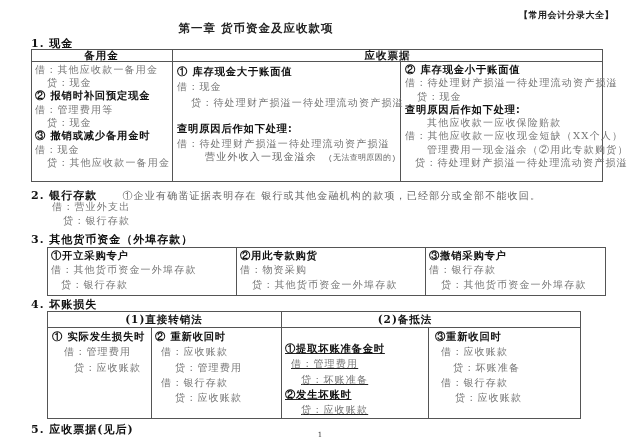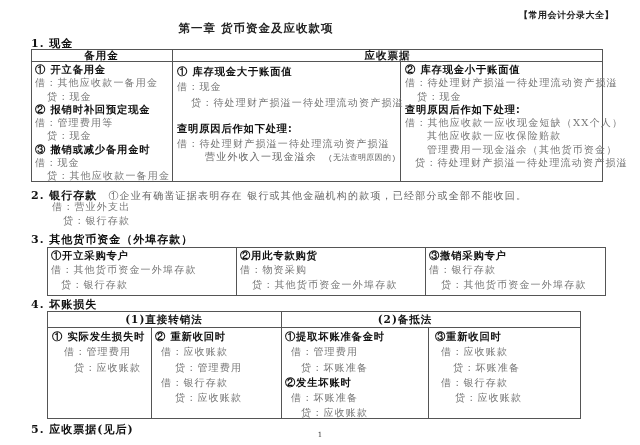--- a/index.html
+++ b/index.html
@@ -28,21 +28,20 @@
 <div class="abs sec" style="left:31px; top:36px;">1. 现金</div>
 
 <div class="box" style="left:31px; top:49px; width:572px; height:133px;"></div>
 <div class="hline" style="left:31px; top:61px; width:572px;"></div>
 <div class="vline" style="left:172px; top:49px; height:133px;"></div>
 <div class="vline" style="left:400px; top:61px; height:121px;"></div>
 <div class="colhead" style="left:31px; width:141px; top:49px;">备用金</div>
 <div class="colhead" style="left:172px; width:431px; top:49px;">应收票据</div>
 
 <div class="abs" style="left:35px; top:63px;">
-  <div class="head">① 开立备用金</div>
   <div class="line gray">借：其他应收款一备用金</div>
   <div class="line gray" style="padding-left:12px;">贷：现金</div>
   <div class="head">② 报销时补回预定现金</div>
   <div class="line gray">借：管理费用等</div>
   <div class="line gray" style="padding-left:12px;">贷：现金</div>
   <div class="head">③ 撤销或减少备用金时</div>
   <div class="line gray">借：现金</div>
   <div class="line gray" style="padding-left:12px;">贷：其他应收款一备用金</div>
 </div>
 
@@ -55,29 +54,29 @@
   <div class="line" style="padding-left:28px; color:#666;">
     <span>营业外收入一现金溢余</span><span class="small" style="margin-left:11px;font-family:Liberation Mono, monospace;">(无法查明原因的)</span>
   </div>
 </div>
 
 <div class="abs" style="left:405px; top:63px;">
   <div class="head">② 库存现金小于账面值</div>
   <div class="line gray">借：待处理财产损溢一待处理流动资产损溢</div>
   <div class="line gray" style="padding-left:12px;">贷：现金</div>
   <div class="head">查明原因后作如下处理:</div>
+  <div class="line gray" style="padding-left:22px;">其他应收款一应收保险赔款</div>
   <div class="line gray">借：其他应收款一应收现金短缺（XX个人）</div>
-  <div class="line gray" style="padding-left:22px;">其他应收款一应收保险赔款</div>
-  <div class="line gray" style="padding-left:22px;">管理费用一现金溢余（其他货币资金）</div>
+  <div class="line gray" style="padding-left:22px;">管理费用一现金溢余（②用此专款购货）</div>
   <div class="line gray" style="padding-left:10px;">贷：待处理财产损溢一待处理流动资产损溢</div>
 </div>
 
 <div class="abs" style="left:31px; top:184px; white-space:nowrap;">
   <span class="sec">2. 银行存款</span>
-  <span class="line gray" style="margin-left:6px; color:#666;">①企业有确凿证据表明存在 银行或其他金融机构的款项，已经部分或全部不能收回。</span>
+  <span class="line gray" style="margin-left:20px; color:#666;">①企业有确凿证据表明存在 银行或其他金融机构的款项，已经部分或全部不能收回。</span>
 </div>
 <div class="abs line gray" style="left:52px; top:200px;">借：营业外支出</div>
 <div class="abs line gray" style="left:63px; top:214px;">贷：银行存款</div>
 
 <div class="abs sec" style="left:31px; top:232px;">3. 其他货币资金（外埠存款）</div>
 <div class="box" style="left:47px; top:247px; width:559px; height:49px;"></div>
 <div class="vline" style="left:236px; top:247px; height:49px;"></div>
 <div class="vline" style="left:425px; top:247px; height:49px;"></div>
 
 <div class="abs" style="left:51px; top:249px;">
@@ -111,26 +110,25 @@
   <div class="line gray" style="padding-left:22px; margin-top:2px;">贷：应收账款</div>
 </div>
 <div class="abs" style="left:155px; top:330px;">
   <div class="head">② 重新收回时</div>
   <div class="line gray" style="padding-left:6px; margin-top:2px;">借：应收账款</div>
   <div class="line gray" style="padding-left:20px; margin-top:2px;">贷：管理费用</div>
   <div class="line gray" style="padding-left:6px; margin-top:2px;">借：银行存款</div>
   <div class="line gray" style="padding-left:20px; margin-top:2px;">贷：应收账款</div>
 </div>
 
-<div class="abs" style="left:285px; top:330px;">
+<div class="abs" style="left:285px; top:342px;text-decoration:underline;">
   <div class="head">①提取坏账准备金时</div>
   <div class="line gray" style="padding-left:6px; margin-top:2px;">借：管理费用</div>
   <div class="line gray" style="padding-left:16px; margin-top:2px;">贷：坏账准备</div>
   <div class="head" style="margin-top:2px;">②发生坏账时</div>
-  <div class="line gray" style="padding-left:6px; margin-top:2px;">借：坏账准备</div>
   <div class="line gray" style="padding-left:16px; margin-top:2px;">贷：应收账款</div>
 </div>
 <div class="abs" style="left:435px; top:330px;">
   <div class="head">③重新收回时</div>
   <div class="line gray" style="padding-left:6px; margin-top:2px;">借：应收账款</div>
   <div class="line gray" style="padding-left:18px; margin-top:2px;">贷：坏账准备</div>
   <div class="line gray" style="padding-left:6px; margin-top:2px;">借：银行存款</div>
   <div class="line gray" style="padding-left:20px; margin-top:2px;">贷：应收账款</div>
 </div>
 

